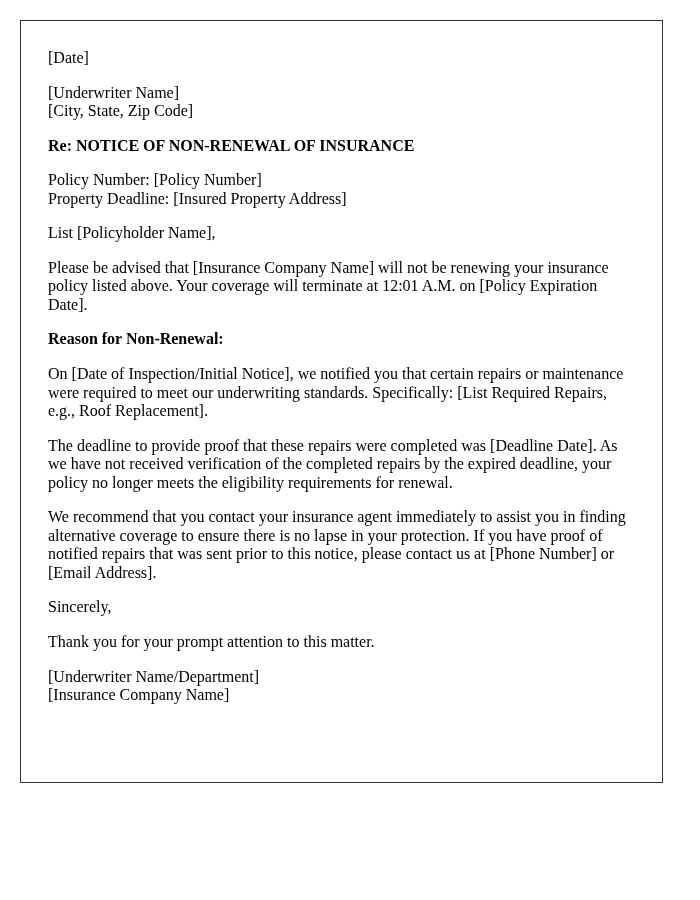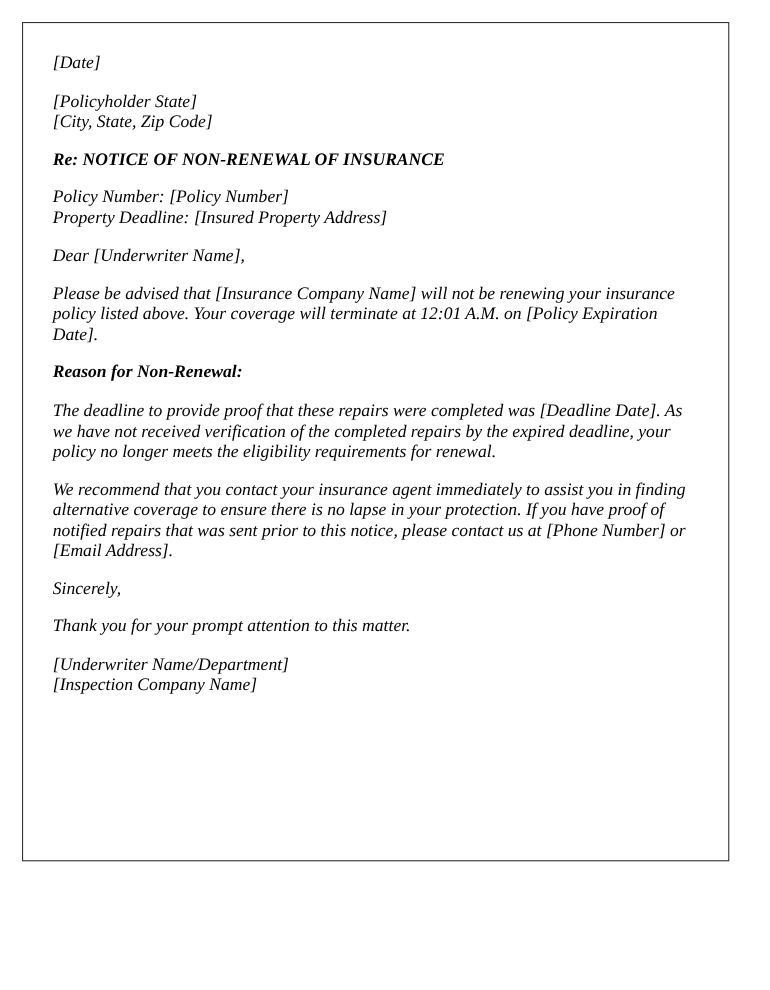--- a/index.html
+++ b/index.html
@@ -10,21 +10,20 @@
     width: 700px;
     height: 900px;
     font-family: "Liberation Serif", "DejaVu Serif", serif;
   }
   .page {
     position: relative;
     width: 700px;
     height: 810px;
     background: #ffffff;
     overflow: hidden;
-    font-style: italic;
   }
   .letter-frame {
     position: absolute;
     left: 20px;
     top: 20px;
     width: 643px;
     height: 763px;
     border: 1px solid #333333;
     background: #ffffff;
     padding: 12px 27px 20px 27px;
@@ -42,45 +41,46 @@
 </style>
 </head>
 <body>
 
 <div class="page">
   <div class="letter-frame">
 
     <p>[Date]</p>
 
     <p>
-      <span class="line">[Policyholder State]</span>
+      <span class="line">[Underwriter Name]</span>
       <span class="line">[City, State, Zip Code]</span>
     </p>
 
     <p class="bold">Re: NOTICE OF NON-RENEWAL OF INSURANCE</p>
 
     <p>
       <span class="line">Policy Number: [Policy Number]</span>
       <span class="line">Property Deadline: [Insured Property Address]</span>
     </p>
 
-    <p>Dear [Underwriter Name],</p>
+    <p>List [Policyholder Name],</p>
 
     <p>Please be advised that [Insurance Company Name] will not be renewing your insurance policy listed above. Your coverage will terminate at 12:01 A.M. on [Policy Expiration Date].</p>
 
     <p class="bold">Reason for Non-Renewal:</p>
 
+    <p>On [Date of Inspection/Initial Notice], we notified you that certain repairs or maintenance were required to meet our underwriting standards. Specifically: [List Required Repairs, e.g., Roof Replacement].</p>
 
     <p>The deadline to provide proof that these repairs were completed was [Deadline Date]. As we have not received verification of the completed repairs by the expired deadline, your policy no longer meets the eligibility requirements for renewal.</p>
 
     <p>We recommend that you contact your insurance agent immediately to assist you in finding alternative coverage to ensure there is no lapse in your protection. If you have proof of notified repairs that was sent prior to this notice, please contact us at [Phone Number] or [Email Address].</p>
 
     <p>Sincerely,</p>
 
     <p>Thank you for your prompt attention to this matter.</p>
 
     <p>
       <span class="line">[Underwriter Name/Department]</span>
-      <span class="line">[Inspection Company Name]</span>
+      <span class="line">[Insurance Company Name]</span>
     </p>
 
   </div>
 </div>
 
 </body></html>

